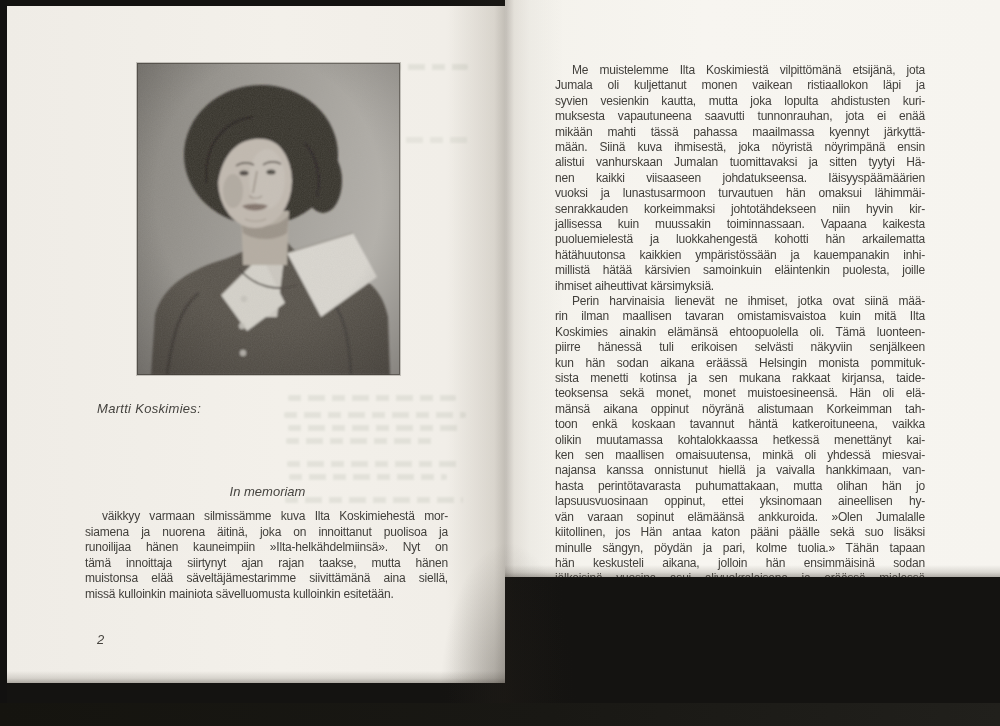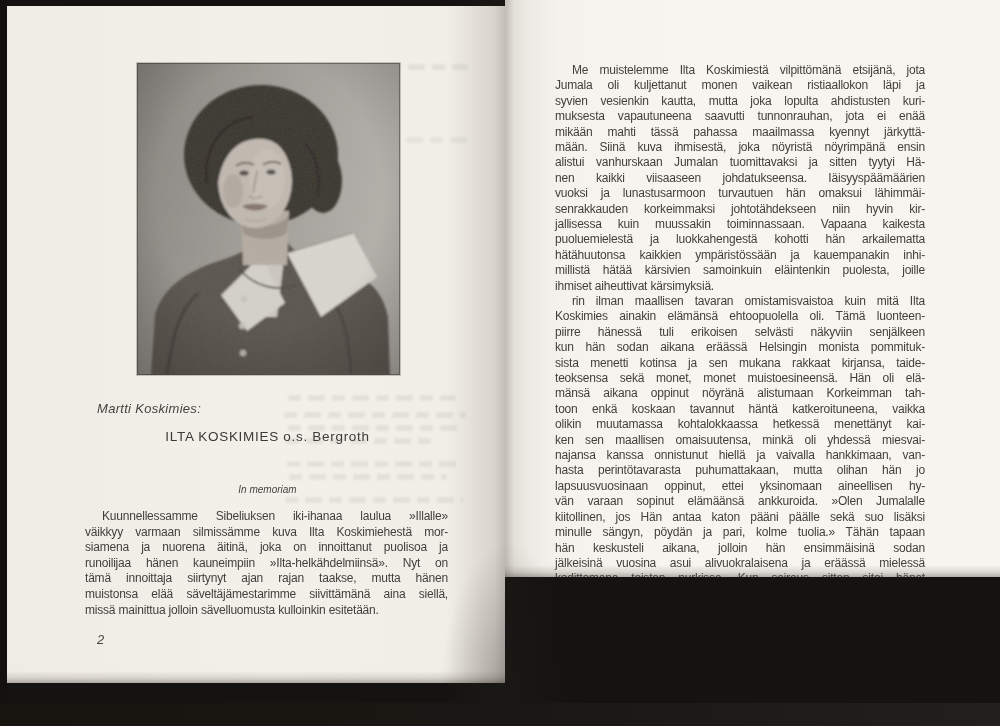--- a/index.html
+++ b/index.html
@@ -43,21 +43,21 @@
   .page-left .tpara{line-height:15.6px;}
   .tline{text-align:justify;text-align-last:justify;white-space:nowrap;}
   .tpara[data-last-left="true"] .tline:last-child{text-align-last:left;}
   .tpara .tline:first-child{text-indent:17px;}
   .caption{position:absolute;left:90px;top:395px;font-style:italic;font-size:13px;color:#45433f;letter-spacing:.3px;}
   .mem-title{position:absolute;left:78px;top:423px;width:365px;text-align:center;
     font-size:13.5px;letter-spacing:.7px;color:#3c3a36;}
   .mem-dates{position:absolute;left:78px;top:450px;width:365px;text-align:center;
     font-size:13px;letter-spacing:1.2px;color:#3c3a36;}
   .mem-label{position:absolute;left:78px;top:478px;width:365px;text-align:center;
-    font-style:italic;font-size:10px;color:#45433f;}
+    font-style:italic;font-size:13px;color:#45433f;}
   .pagenum{position:absolute;font-style:italic;font-size:13px;color:#46443f;}
   .pn-left{left:90px;top:626px;}
   .pn-right{left:424px;top:629px;}
   
   .ghost{position:absolute;height:6px;opacity:.12;filter:blur(1.2px);border-radius:2px;
     background:repeating-linear-gradient(90deg,#77836f 0 13px,transparent 13px 20px,#77836f 20px 37px,transparent 37px 44px);}
 </style>
 </head>
 <body>
 
@@ -140,31 +140,29 @@
           <circle cx="105" cy="263" r="3.2" fill="#c7c3bb" opacity="0.9"></circle>
           <circle cx="106" cy="290" r="3.2" fill="#c7c3bb" opacity="0.9"></circle>
         </g>
         <rect width="263" height="312" filter="url(#noise)" opacity="0.30"></rect>
         <rect width="263" height="312" fill="url(#vig)"></rect>
         <rect x="0.5" y="0.5" width="262" height="311" fill="none" stroke="rgba(45,40,34,0.45)"></rect>
       </svg>
     </div>
 
     <div class="caption">Martti Koskimies:</div>
-    <div class="mem-title">ILTA KOSKIMIES o.s. Bergroth</div>
     <div class="mem-label">In memoriam</div>
 
     <div class="tpara" style="left:78px;top:503px;width:363px;" data-last-left="true">
-        <div class="tline">Kuunnellessamme Sibeliuksen iki-ihanaa laulua »Illalle»</div>
         <div class="tline">väikkyy varmaan silmissämme kuva Ilta Koskimiehestä mor-</div>
         <div class="tline">siamena ja nuorena äitinä, joka on innoittanut puolisoa ja</div>
         <div class="tline">runoilijaa hänen kauneimpiin »Ilta-helkähdelmiinsä». Nyt on</div>
         <div class="tline">tämä innoittaja siirtynyt ajan rajan taakse, mutta hänen</div>
         <div class="tline">muistonsa elää säveltäjämestarimme siivittämänä aina siellä,</div>
-        <div class="tline">missä mainittua jolloin sävelluomusta kulloinkin esitetään.</div>
+        <div class="tline">missä kulloinkin mainiota sävelluomusta kulloinkin esitetään.</div>
       </div>
 
     <div class="pagenum pn-left">2</div>
   </div>
 
   <div class="page page-right">
     <div class="tpara" style="left:50px;top:63px;width:370px;" data-last-left="true">
         <div class="tline">Me muistelemme Ilta Koskimiestä vilpittömänä etsijänä, jota</div>
         <div class="tline">Jumala oli kuljettanut monen vaikean ristiaallokon läpi ja</div>
         <div class="tline">syvien vesienkin kautta, mutta joka lopulta ahdistusten kuri-</div>
@@ -175,20 +173,21 @@
         <div class="tline">nen kaikki viisaaseen johdatukseensa. Iäisyyspäämäärien</div>
         <div class="tline">vuoksi ja lunastusarmoon turvautuen hän omaksui lähimmäi-</div>
         <div class="tline">senrakkauden korkeimmaksi johtotähdekseen niin hyvin kir-</div>
         <div class="tline">jallisessa kuin muussakin toiminnassaan. Vapaana kaikesta</div>
         <div class="tline">puoluemielestä ja luokkahengestä kohotti hän arkailematta</div>
         <div class="tline">hätähuutonsa kaikkien ympäristössään ja kauempanakin inhi-</div>
         <div class="tline">millistä hätää kärsivien samoinkuin eläintenkin puolesta, joille</div>
         <div class="tline">ihmiset aiheuttivat kärsimyksiä.</div>
       </div>
     <div class="tpara" style="left:50px;top:294px;width:370px;">
+        <div class="tline">Perin harvinaisia lienevät ne ihmiset, jotka ovat siinä mää-</div>
         <div class="tline">rin ilman maallisen tavaran omistamisvaistoa kuin mitä Ilta</div>
         <div class="tline">Koskimies ainakin elämänsä ehtoopuolella oli. Tämä luonteen-</div>
         <div class="tline">piirre hänessä tuli erikoisen selvästi näkyviin senjälkeen</div>
         <div class="tline">kun hän sodan aikana eräässä Helsingin monista pommituk-</div>
         <div class="tline">sista menetti kotinsa ja sen mukana rakkaat kirjansa, taide-</div>
         <div class="tline">teoksensa sekä monet, monet muistoesineensä. Hän oli elä-</div>
         <div class="tline">mänsä aikana oppinut nöyränä alistumaan Korkeimman tah-</div>
         <div class="tline">toon enkä koskaan tavannut häntä katkeroituneena, vaikka</div>
         <div class="tline">olikin muutamassa kohtalokkaassa hetkessä menettänyt kai-</div>
         <div class="tline">ken sen maallisen omaisuutensa, minkä oli yhdessä miesvai-</div>

